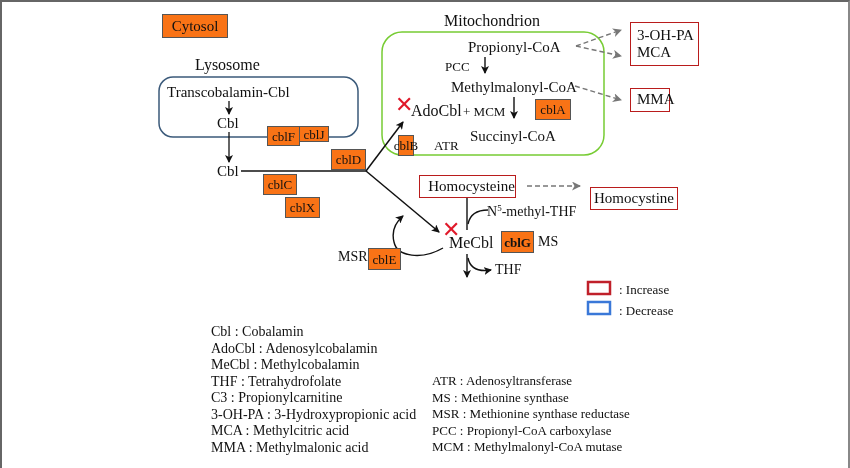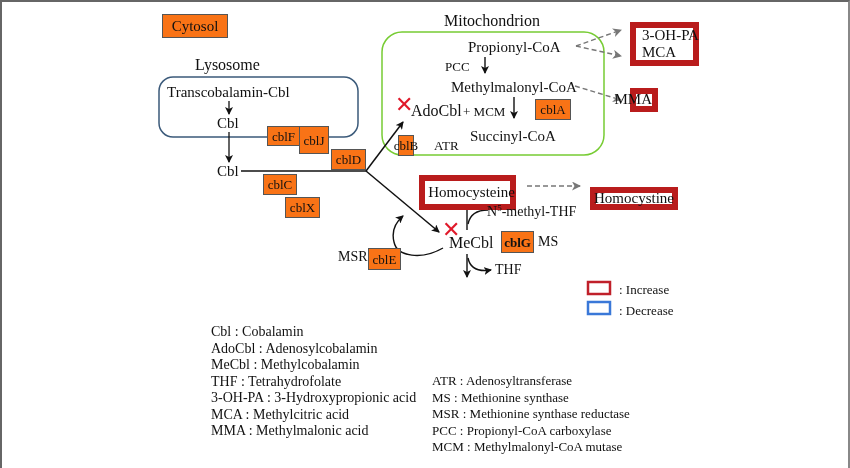--- a/index.html
+++ b/index.html
@@ -14,21 +14,21 @@
   }
   svg#diagram { position: absolute; left: 0; top: 0; }
   .t { position: absolute; white-space: nowrap; font-size: 15px; line-height: 1; }
   .small { font-size: 13px; }
   .box {
     position: absolute; box-sizing: border-box; border: 1px solid #555555;
     background: #f97316; font-size: 13px; line-height: 1;
     display: flex; align-items: center; justify-content: center; white-space: nowrap;
   }
   .rbox {
-    position: absolute; box-sizing: border-box; border: 6px solid #b91c1c;
+    position: absolute; box-sizing: border-box; border: 1px solid #b91c1c;
     background: #fff; font-size: 15px; line-height: 1.15;
     display: flex; flex-direction: column; justify-content: center; padding-left: 6px; white-space: nowrap;
   }
   .bbox {
     position: absolute; box-sizing: border-box; border: 3px solid #3a78d8;
     background: #fff; font-size: 15px; line-height: 1;
     display: flex; align-items: center; justify-content: center; white-space: nowrap;
   }
   .legend-item { position: absolute; font-size: 13px; line-height: 1; white-space: nowrap; }
   .xmark { position: absolute; color: #e0192a; font-family: "DejaVu Sans", sans-serif; font-weight: bold; font-size: 22px; line-height: 1; }
@@ -87,21 +87,21 @@
   </svg>
 
   <div class="box" style="left:160px;top:12px;width:66px;height:24px;font-size:15px;">Cytosol</div>
   <div class="t" style="left:193px;top:55px;font-size:16px;">Lysosome</div>
   <div class="t" style="left:442px;top:11px;font-size:16px;">Mitochondrion</div>
 
   <div class="t" style="left:165px;top:83px;">Transcobalamin-Cbl</div>
   <div class="t" style="left:215px;top:114px;">Cbl</div>
 
   <div class="box" style="left:265px;top:124px;width:33px;height:20px;">cblF</div>
-  <div class="box" style="left:297px;top:124px;width:30px;height:28px;">cblJ</div>
+  <div class="box" style="left:297px;top:124px;width:30px;height:16px;">cblJ</div>
 
   <div class="t" style="left:215px;top:162px;">Cbl</div>
   <div class="box" style="left:329px;top:147px;width:35px;height:21px;">cblD</div>
   <div class="box" style="left:261px;top:172px;width:34px;height:21px;">cblC</div>
   <div class="box" style="left:283px;top:195px;width:35px;height:21px;">cblX</div>
 
   <div class="t" style="left:466px;top:38px;">Propionyl-CoA</div>
   <div class="t small" style="left:443px;top:58px;">PCC</div>
   <div class="t" style="left:449px;top:78px;">Methylmalonyl-CoA</div>
   <div class="xmark" style="left:393px;top:92px;">✕</div>
@@ -109,25 +109,25 @@
   <div class="t small" style="left:461px;top:103px;">+ MCM</div>
   <div class="box" style="left:533px;top:97px;width:36px;height:21px;">cblA</div>
   <div class="t" style="left:468px;top:127px;">Succinyl-CoA</div>
   <div class="box" style="left:396px;top:133px;width:16px;height:21px;">cblB</div>
   <div class="t small" style="left:432px;top:137px;">ATR</div>
 
   <div class="rbox" style="left:628px;top:20px;width:69px;height:44px;">
     <span>3-OH-PA</span>
     <span>MCA</span>
   </div>
-  <div class="rbox" style="left:628px;top:86px;width:28px;height:24px;align-items:flex-end;">
+  <div class="rbox" style="left:628px;top:86px;width:40px;height:24px;">
     <span>MMA</span>
   </div>
 
-  <div class="rbox" style="left:417px;top:173px;width:97px;height:35px;padding-left:8px;align-items:center;">
+  <div class="rbox" style="left:417px;top:173px;width:97px;height:23px;padding-left:8px;align-items:center;">
     <span>Homocysteine</span>
   </div>
   <div class="rbox" style="left:588px;top:173px;width:88px;height:23px;padding-left:0;align-items:center;margin-top:12px;">
     <span>Homocystine</span>
   </div>
 
   <div class="t small" style="left:485px;top:202px;font-size:14px;">
     <span>N</span><sup>5</sup><span>-methyl-THF</span>
   </div>
   <div class="xmark" style="left:440px;top:217px;">✕</div>
@@ -140,20 +140,21 @@
 
 
   <div class="legend-item" style="left:617px;top:281px;">: Increase</div>
   <div class="legend-item" style="left:617px;top:302px;">: Decrease</div>
 
   <div style="position:absolute;left:209px;top:322px;font-size:14px;line-height:16.5px;">
     <div>Cbl : Cobalamin</div>
     <div>AdoCbl : Adenosylcobalamin</div>
     <div>MeCbl : Methylcobalamin</div>
     <div>THF : Tetrahydrofolate</div>
+    <div>C3 : Propionylcarnitine</div>
     <div>3-OH-PA : 3-Hydroxypropionic acid</div>
     <div>MCA : Methylcitric acid</div>
     <div>MMA : Methylmalonic acid</div>
   </div>
   <div style="position:absolute;left:430px;top:371px;font-size:13px;line-height:16.5px;">
     <div>ATR : Adenosyltransferase</div>
     <div>MS : Methionine synthase</div>
     <div>MSR : Methionine synthase reductase</div>
     <div>PCC : Propionyl-CoA carboxylase</div>
     <div>MCM : Methylmalonyl-CoA mutase</div>

